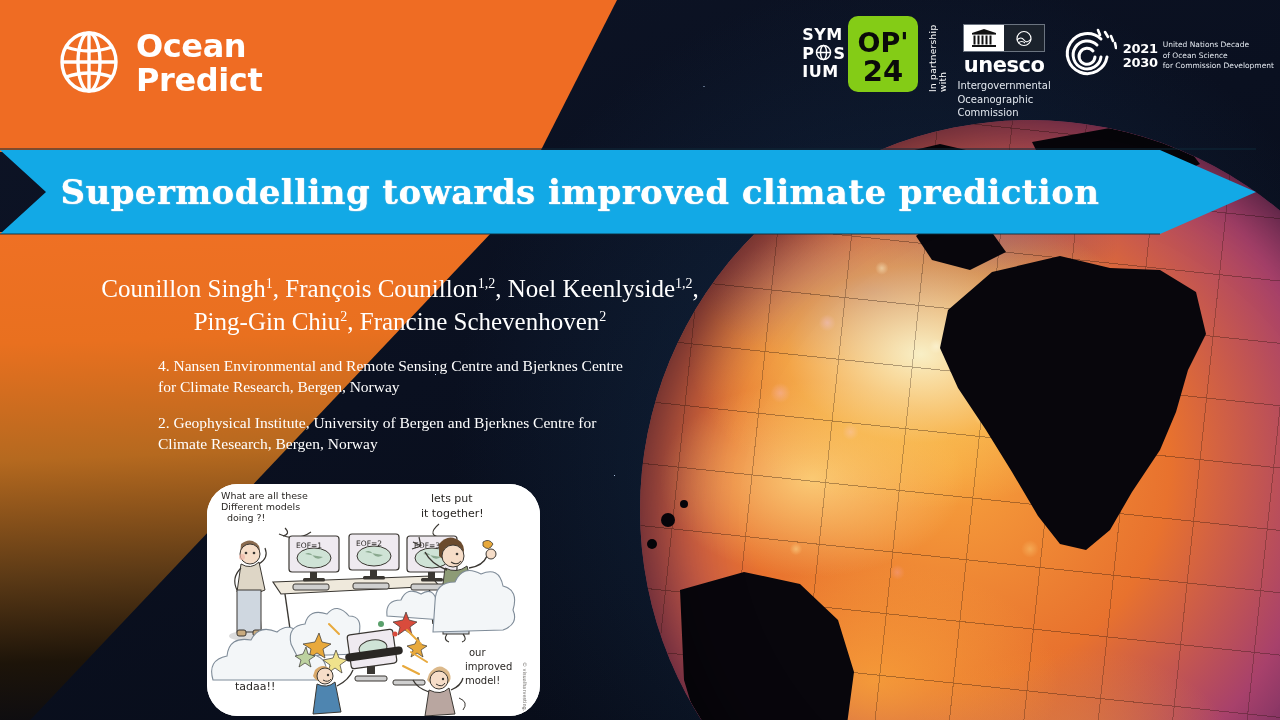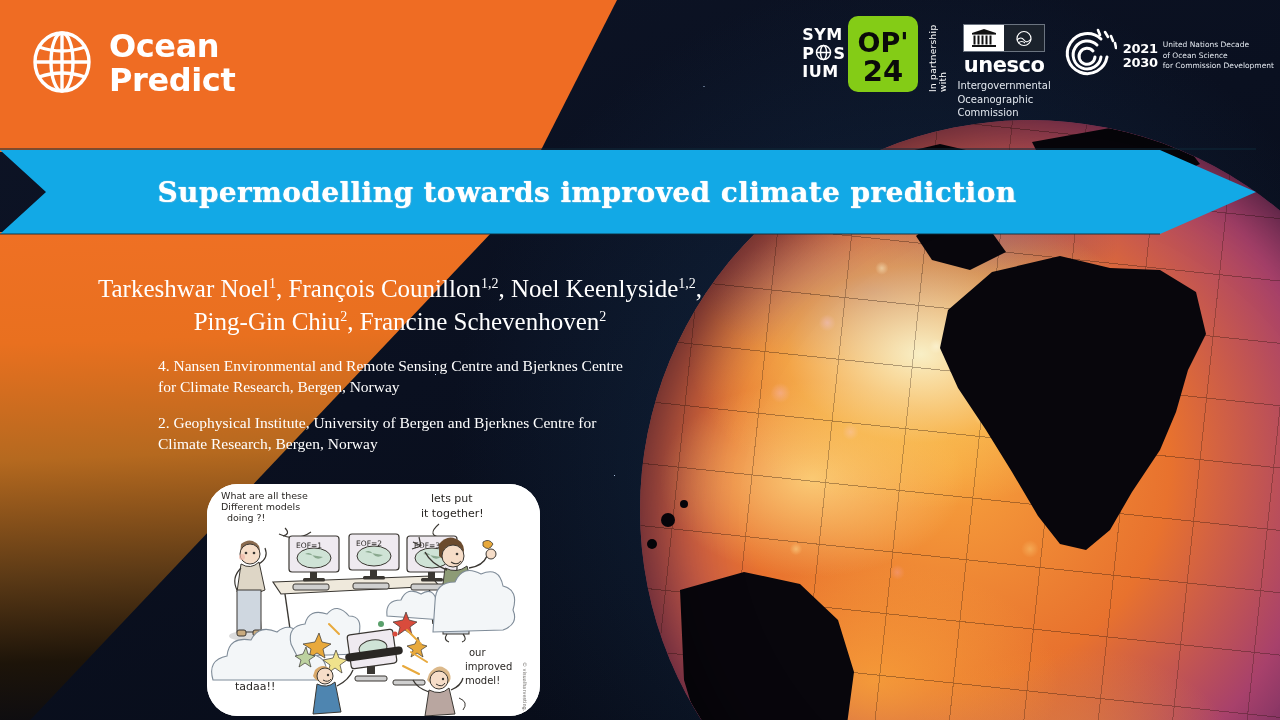--- a/index.html
+++ b/index.html
@@ -76,28 +76,28 @@
   .orange-low{position:absolute;left:0;top:232px;width:560px;height:488px;
     background:linear-gradient(178deg,#ef7024 0%,#e9701f 22%,#b5691f 45%,#5c3a16 68%,#1d1409 85%,#0a0b12 100%);
     clip-path:polygon(0 0, 492px 0, 0 520px);}
 
   
   .ribbon{position:absolute;left:0;top:150px;width:1256px;height:84px;
     background:#12a9e6;
     clip-path:polygon(0 0, 1160px 0, 1256px 42px, 1160px 84px, 0 84px, 46px 42px);}
   .ribbon-line{position:absolute;left:0;top:148px;width:1256px;height:2px;background:#0e2a3a;opacity:.5;}
   .ribbon-line2{position:absolute;left:0;top:233px;width:1160px;height:2px;background:#0e2a3a;opacity:.45;}
-  .ribbon-title{position:absolute;left:7px;top:150px;width:1160px;height:84px;
+  .ribbon-title{position:absolute;left:0;top:150px;width:1160px;height:84px;
     display:flex;align-items:center;justify-content:center;
-    font-family:"DejaVu Serif",serif;font-weight:700;font-size:28px;color:#ffffff;
+    font-family:"DejaVu Serif",serif;font-weight:700;font-size:34px;color:#ffffff;
     letter-spacing:.4px;white-space:nowrap;
     text-shadow:0 0 1px rgba(255,255,255,.9),1px 1px 0 rgba(90,170,210,.55);}
 
   
-  .op-logo{position:absolute;left:31px;top:30px;display:flex;align-items:center;gap:16px;}
+  .op-logo{position:absolute;left:58px;top:30px;display:flex;align-items:center;gap:16px;}
   .op-text{font-family:"DejaVu Sans",sans-serif;font-weight:700;color:#fff;
     font-size:32px;line-height:1.06;letter-spacing:-.4px;}
 
   
   .logo-bar{position:absolute;right:6px;top:16px;display:flex;align-items:flex-start;gap:10px;}
   .sym{display:flex;align-items:center;gap:2px;}
   .sym-words{font-family:"DejaVu Sans",sans-serif;font-weight:700;color:#fff;
     font-size:16px;line-height:1.05;letter-spacing:.5px;}
   .sym-words .row{display:flex;align-items:center;gap:1px;}
   .op24{width:70px;height:76px;background:#84cc16;border-radius:10px;
@@ -294,21 +294,21 @@
     </div>
   </div>
 
   <div class="ribbon"></div>
   <div class="ribbon-line"></div>
   <div class="ribbon-line2"></div>
   <div class="ribbon-title">Supermodelling towards improved climate prediction</div>
 
   <div class="authors">
     <div>
-      <span>Tarkeshwar Noel</span><sup>1</sup><span>, François Counillon</span><sup>1,2</sup><span>, Noel Keenlyside</span><sup>1,2</sup><span>,</span>
+      <span>Counillon Singh</span><sup>1</sup><span>, François Counillon</span><sup>1,2</sup><span>, Noel Keenlyside</span><sup>1,2</sup><span>,</span>
     </div>
     <div>
       <span>Ping-Gin Chiu</span><sup>2</sup><span>, Francine Schevenhoven</span><sup>2</sup>
     </div>
   </div>
 
   <div class="affil">
     <p>4. Nansen Environmental and Remote Sensing Centre and Bjerknes Centre for Climate Research, Bergen, Norway</p>
     <p>2. Geophysical Institute, University of Bergen and Bjerknes Centre for Climate Research, Bergen, Norway</p>
   </div>

